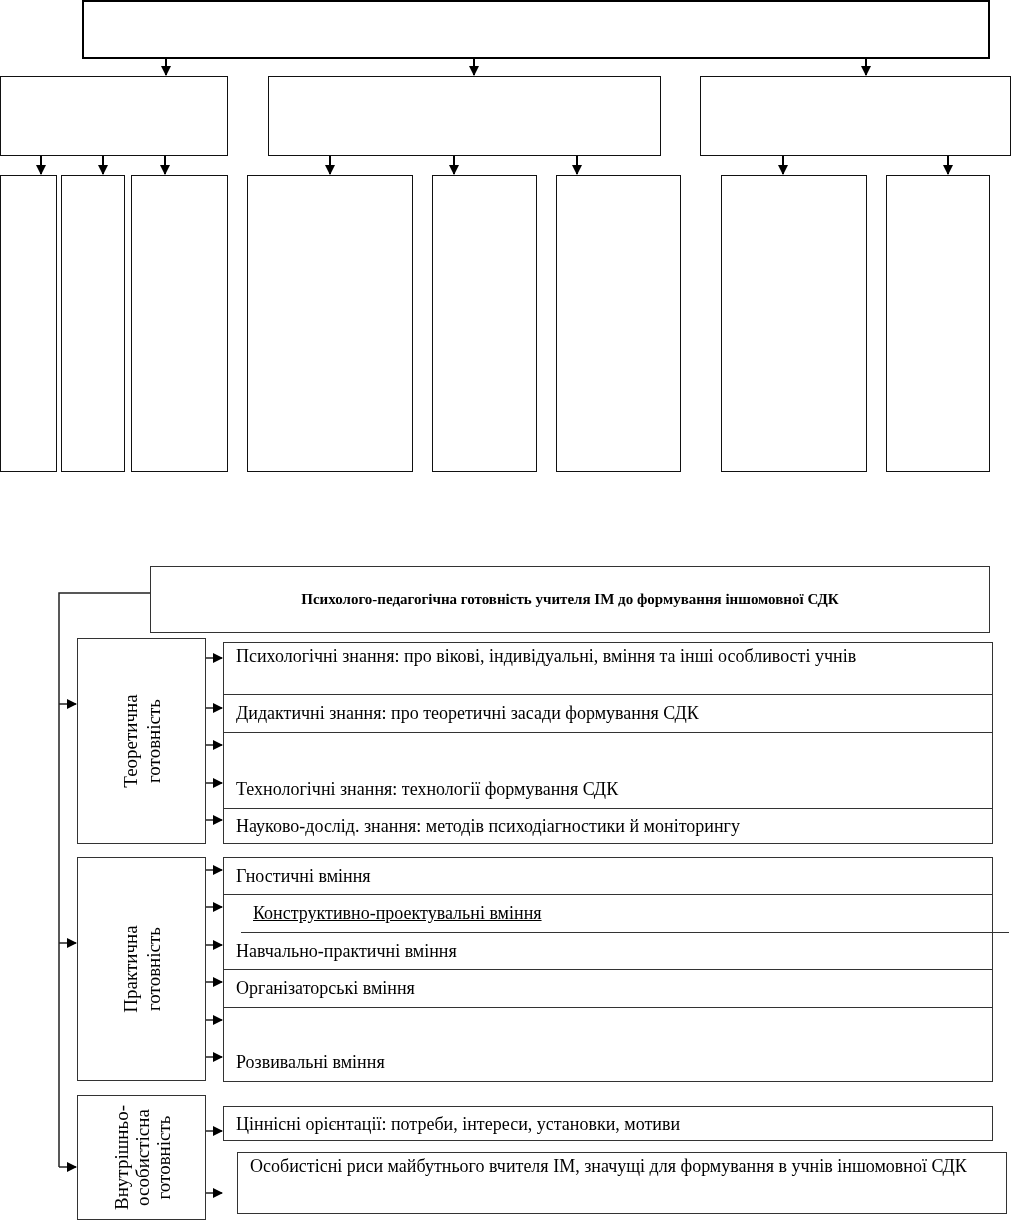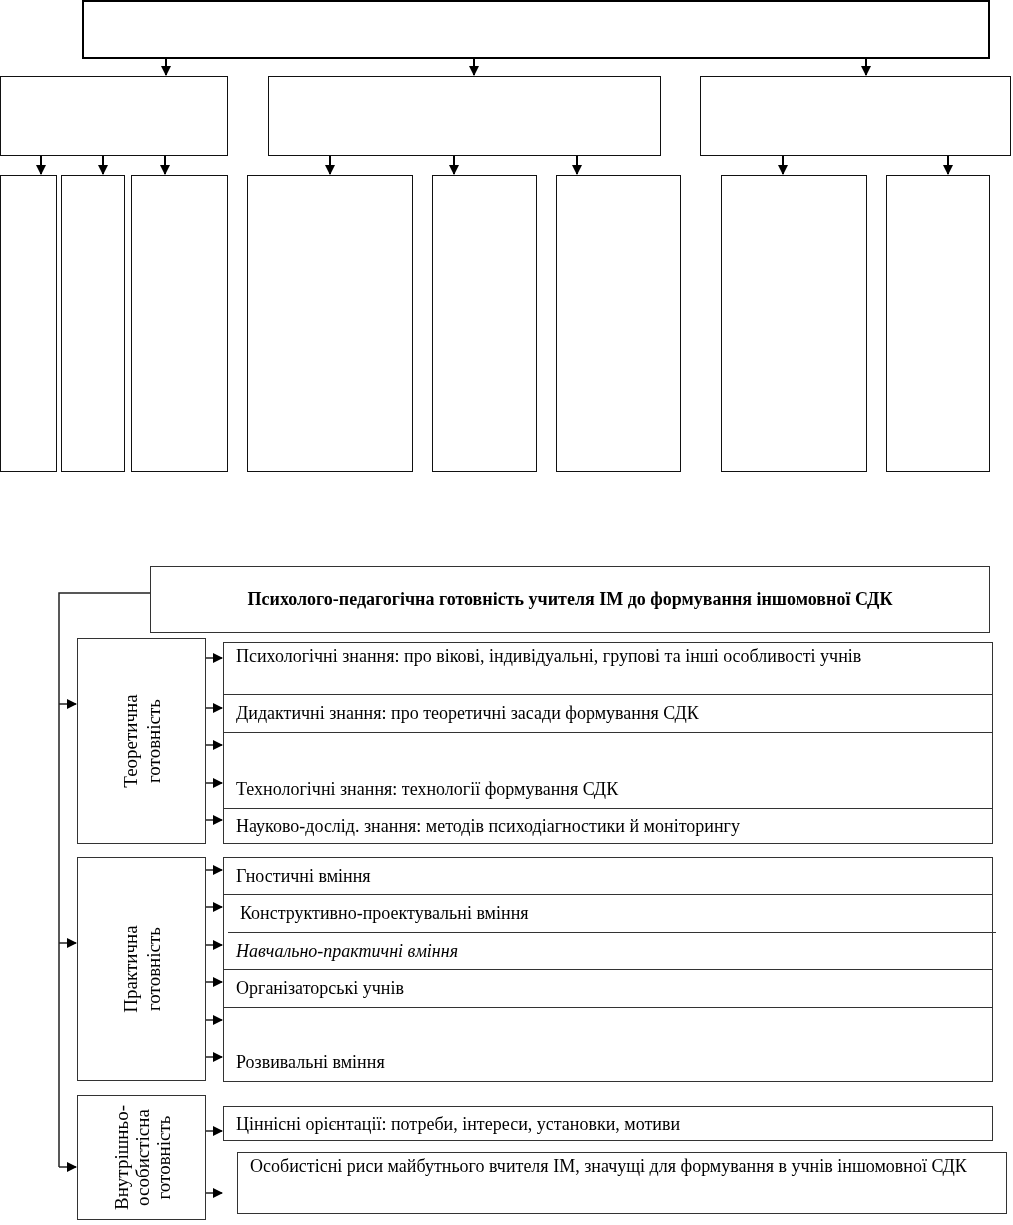--- a/index.html
+++ b/index.html
@@ -4,21 +4,21 @@
 <style>
   html, body { margin: 0; padding: 0; background: #ffffff; }
   body { width: 1013px; height: 1225px; position: relative; overflow: hidden;
          font-family: "Liberation Serif", "DejaVu Serif", serif; color: #000; }
   .abs { position: absolute; box-sizing: border-box; }
   .box { position: absolute; box-sizing: border-box; border: 2px solid #000; background: #fff; }
   .thin { border-width: 1.5px; border-color: #111; }
   svg.lines { position: absolute; left: 0; top: 0; width: 1013px; height: 1225px; pointer-events: none; }
   .title-box { position: absolute; box-sizing: border-box; border: 1.5px solid #333;
                background: #fff; display: flex; align-items: center; justify-content: center;
-               text-align: right; font-weight: bold; font-size: 18px; line-height: 25px; }
+               text-align: right; font-weight: bold; font-size: 15px; line-height: 25px; }
   .vert { position: absolute; box-sizing: border-box; border: 1.5px solid #333; background: #fff;
           display: flex; align-items: center; justify-content: center; }
   .vert .vtext { transform: rotate(-90deg); white-space: nowrap; text-align: center;
                  font-size: 19px; line-height: 23px; }
   .item { position: absolute; box-sizing: border-box; border: 1.5px solid #333; background: #fff;
           font-size: 18px; line-height: 21px; padding: 2px 10px 0 12px; display: flex; align-items: center; text-align: center; }
   .item.justify { text-align: justify; text-align-last: left; align-items: flex-start; padding-top: 3px; }
   .stack-row { position: absolute; box-sizing: border-box; border-bottom: 1.5px solid #333;
                font-size: 18px; line-height: 21px; padding: 0 10px 0 12px; display: flex; align-items: center; }
 </style>
@@ -51,49 +51,49 @@
 <div class="title-box" style="left:150px; top:566px; width:840px; height:67px; padding:0 40px;">
   <span>Психолого-педагогічна готовність учителя ІМ до формування іншомовної СДК</span>
 </div>
 
 <div class="vert" style="left:77px; top:638px; width:129px; height:206px;">
   <div class="vtext" style="width:150px; white-space:normal;">Теоретична готовність</div>
 </div>
 
 <div class="abs" style="left:223px; top:642px; width:770px; height:202px; border:1.5px solid #333;">
   <div class="stack-row" style="left:0; top:0; width:100%; height:52px; align-items:flex-start; padding-top:3px; text-align:justify; text-align-last:left;">
-    <span>Психологічні знання: про вікові, індивідуальні, групові та інші особливості учнів</span>
+    <span>Психологічні знання: про вікові, індивідуальні, вміння та інші особливості учнів</span>
   </div>
   <div class="stack-row" style="left:0; top:52px; width:100%; height:38px;">
     <span> Дидактичні знання: про теоретичні засади формування СДК</span>
   </div>
   <div class="stack-row" style="left:0; top:128px; width:100%; height:38px;">
     <span>Технологічні знання: технології формування СДК</span>
   </div>
   <div class="stack-row" style="left:0; top:166px; width:100%; height:34px; border-bottom:none;">
     <span>Науково-дослід. знання: методів психодіагностики й моніторингу</span>
   </div>
 </div>
 
 <div class="vert" style="left:77px; top:857px; width:129px; height:224px;">
   <div class="vtext" style="width:150px; white-space:normal;">Практична готовність</div>
 </div>
 
 <div class="abs" style="left:223px; top:857px; width:770px; height:225px; border:1.5px solid #333;">
   <div class="stack-row" style="left:0; top:0; width:100%; height:37px;">
     <span>Гностичні вміння</span>
   </div>
-  <div class="stack-row" style="left:4px; top:37px; width:100%; height:38px;">
+  <div class="stack-row" style="left:17px; top:37px; width:100%; height:38px;text-decoration:underline;">
     <span>Конструктивно-проектувальні вміння</span>
   </div>
-  <div class="stack-row" style="left:0; top:75px; width:100%; height:37px;font-style:italic;">
+  <div class="stack-row" style="left:0; top:75px; width:100%; height:37px;">
     <span>Навчально-практичні вміння</span>
   </div>
   <div class="stack-row" style="left:0; top:112px; width:100%; height:38px;">
-    <span>Організаторські учнів</span>
+    <span>Організаторські вміння</span>
   </div>
   <div class="stack-row" style="left:0; top:187px; width:100%; height:35px; border-bottom:none;">
     <span>Розвивальні вміння</span>
   </div>
 </div>
 
 <div class="vert" style="left:77px; top:1095px; width:129px; height:125px;">
   <div class="vtext" style="width:120px; white-space:normal; font-size:19px; line-height:21px;">Внутрішньо-особистісна готовність</div>
 </div>
 

